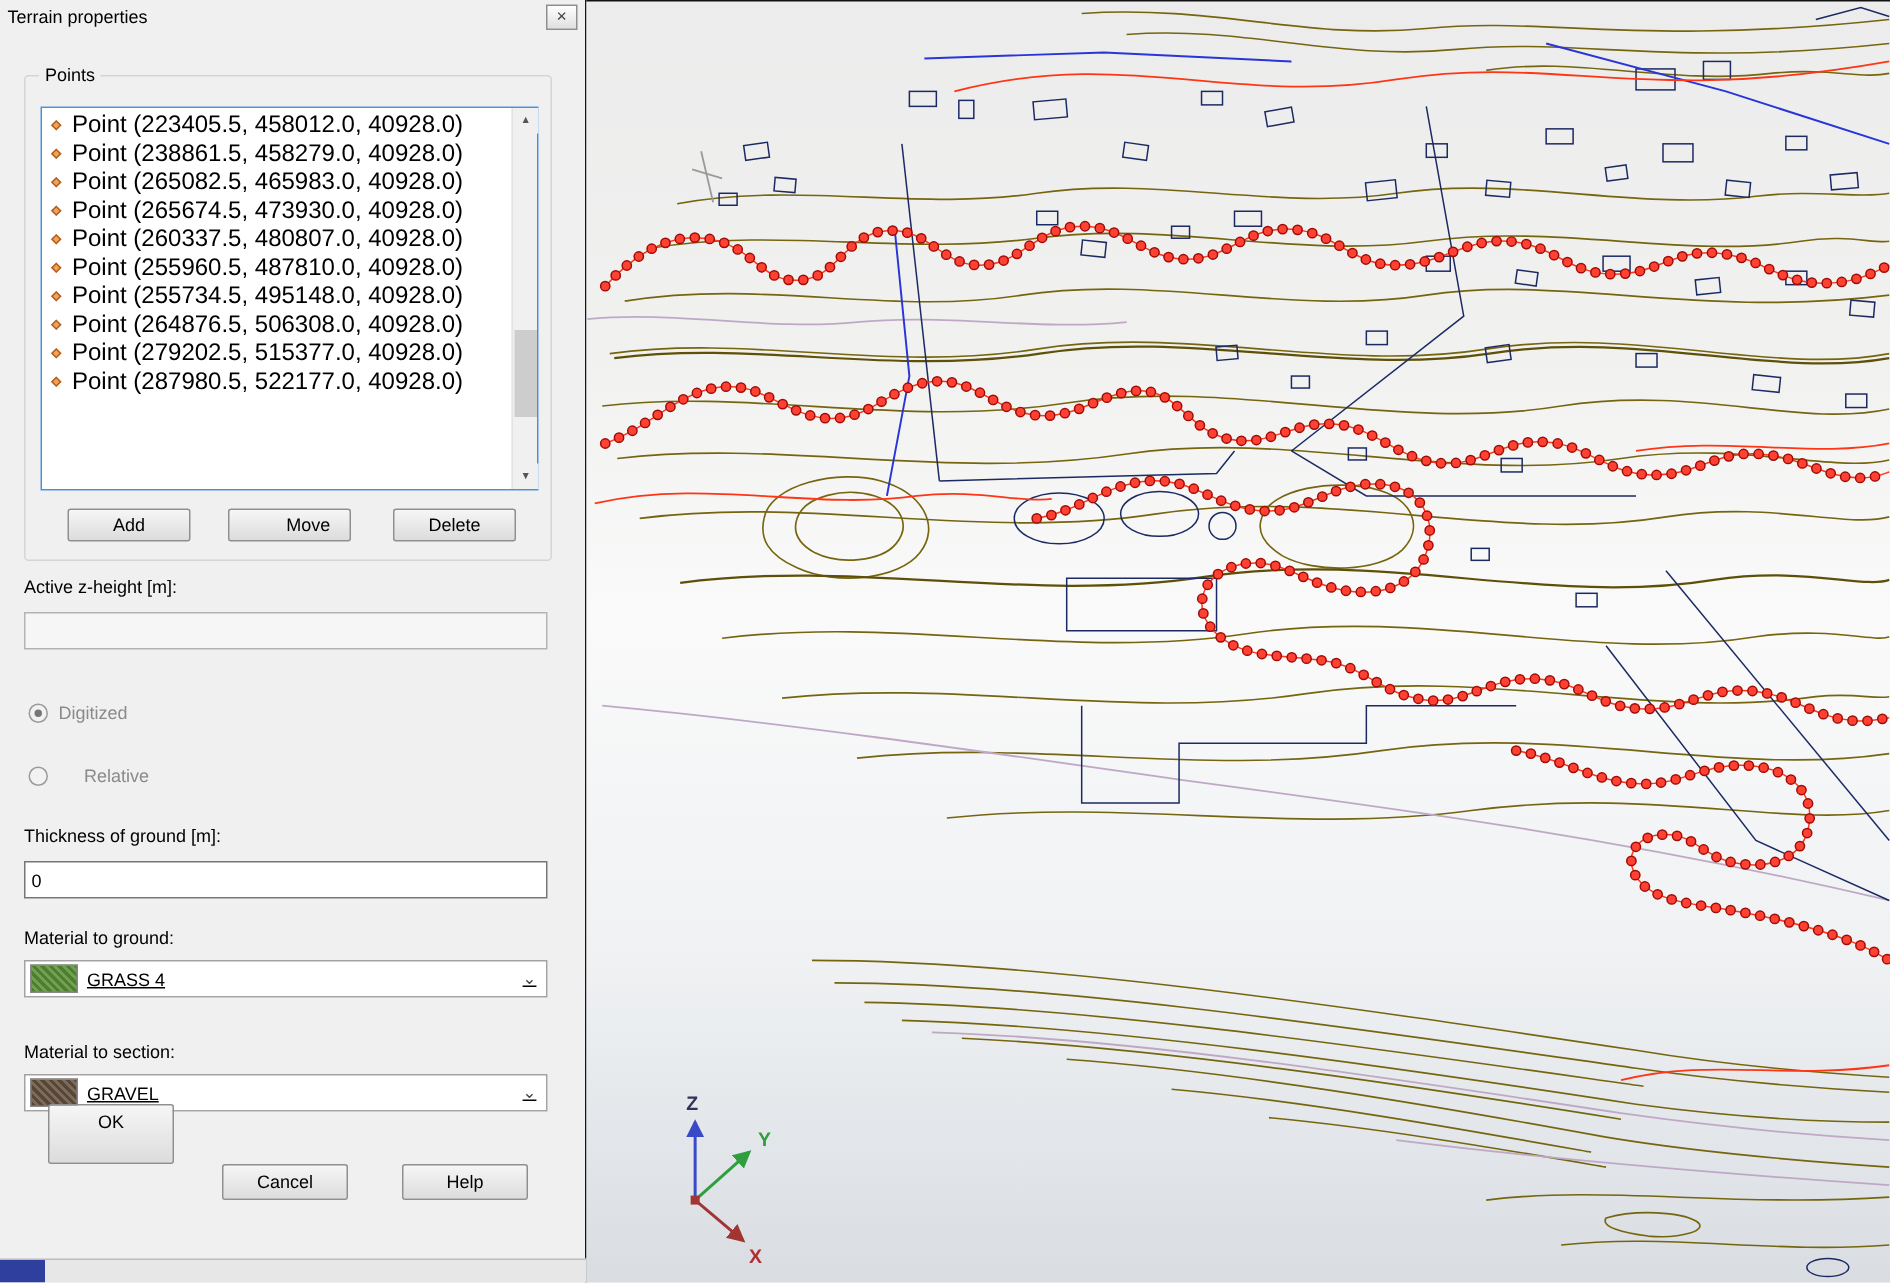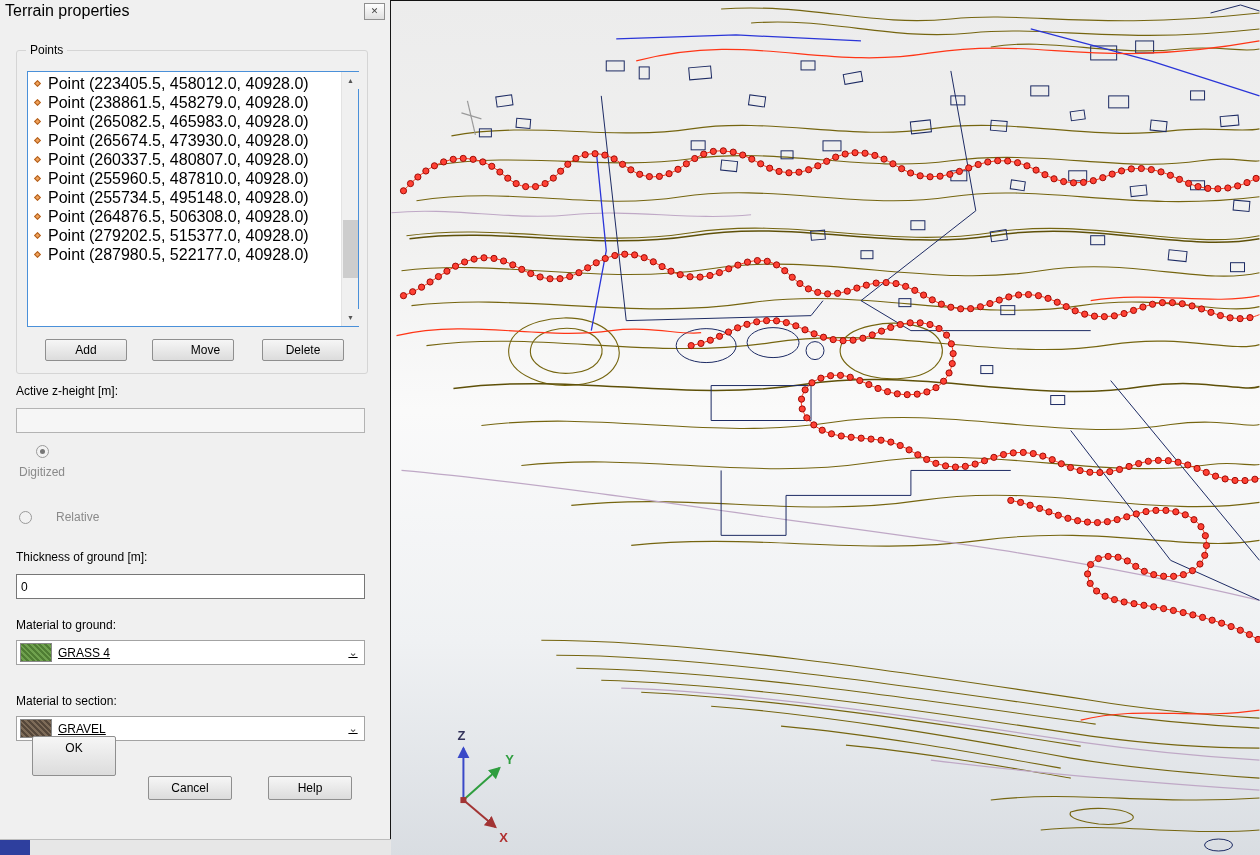--- a/index.html
+++ b/index.html
@@ -4,21 +4,21 @@
 <style>
   * { margin:0; padding:0; box-sizing:border-box; }
   html,body { width:1260px; height:855px; overflow:hidden; background:#f0f0f0;
               font-family:"Liberation Sans", sans-serif; }
   .app { width:1260px; height:855px; display:flex; }
 
   
   .dialog { position:relative; width:391px; height:855px; background:#f0f0f0;
             border-right:1px solid #161616; font-size:12px; color:#000; flex:none; }
   .title-bar { height:22px; display:flex; align-items:center; padding:0 5px; }
-  .title-bar .title { font-size:16px; }
+  .title-bar .title { font-size:12px; }
   .close-btn { margin-left:auto; width:21px; height:17px; border:1px solid #8f8f8f;
                background:linear-gradient(#ffffff,#dfdfdf); display:flex; align-items:center;
                justify-content:center; font-size:9px; color:#444; cursor:default; }
 
   .groupbox { position:absolute; left:16px; top:50px; width:352px; height:324px;
               border:1px solid #d5d5d5; border-radius:3px; }
   .groupbox-label { position:absolute; top:-8px; left:9px; background:#f0f0f0; padding:0 4px; }
 
   .points-list { position:absolute; left:10px; top:20px; width:332px; height:256px;
                  background:#fff; border:1px solid #4a90d9; }
@@ -43,21 +43,21 @@
   .btn-move { left:135px; top:288px; width:82px;padding-left:25px; }
   .btn-del { left:245px; top:288px; width:82px; }
 
   .lbl { position:absolute; left:16px; font-size:12px; }
   .lbl-zheight { top:384px; }
   .in-zheight { position:absolute; left:16px; top:408px; width:349px; height:25px;
                 background:#f6f6f6; border:1px solid #b3b3b3; }
 
   .radio-row { position:absolute; left:19px; display:flex; align-items:center; gap:7px;
                color:#8a8a8a; }
-  .radio-digitized { top:445px;flex-direction:column; } .radio-relative { top:510px;gap:24px; }
+  .radio-digitized { top:468px; } .radio-relative { top:510px;gap:24px; }
   .radio-circle { width:13px; height:13px; border:1px solid #9a9a9a; border-radius:50%;
                   background:#f2f2f2; position:relative; flex:none; }
   .radio-circle.checked::after { content:""; position:absolute; left:3px; top:3px; width:5px;
                   height:5px; border-radius:50%; background:#777; }
 
   .lbl-thick { top:550px; }
   .in-thick { position:absolute; left:16px; top:574px; width:349px; height:25px;
               background:#fff; border:1px solid #767676; font-size:12px; padding:0 4px;
               font-family:"Liberation Sans", sans-serif; }
 

